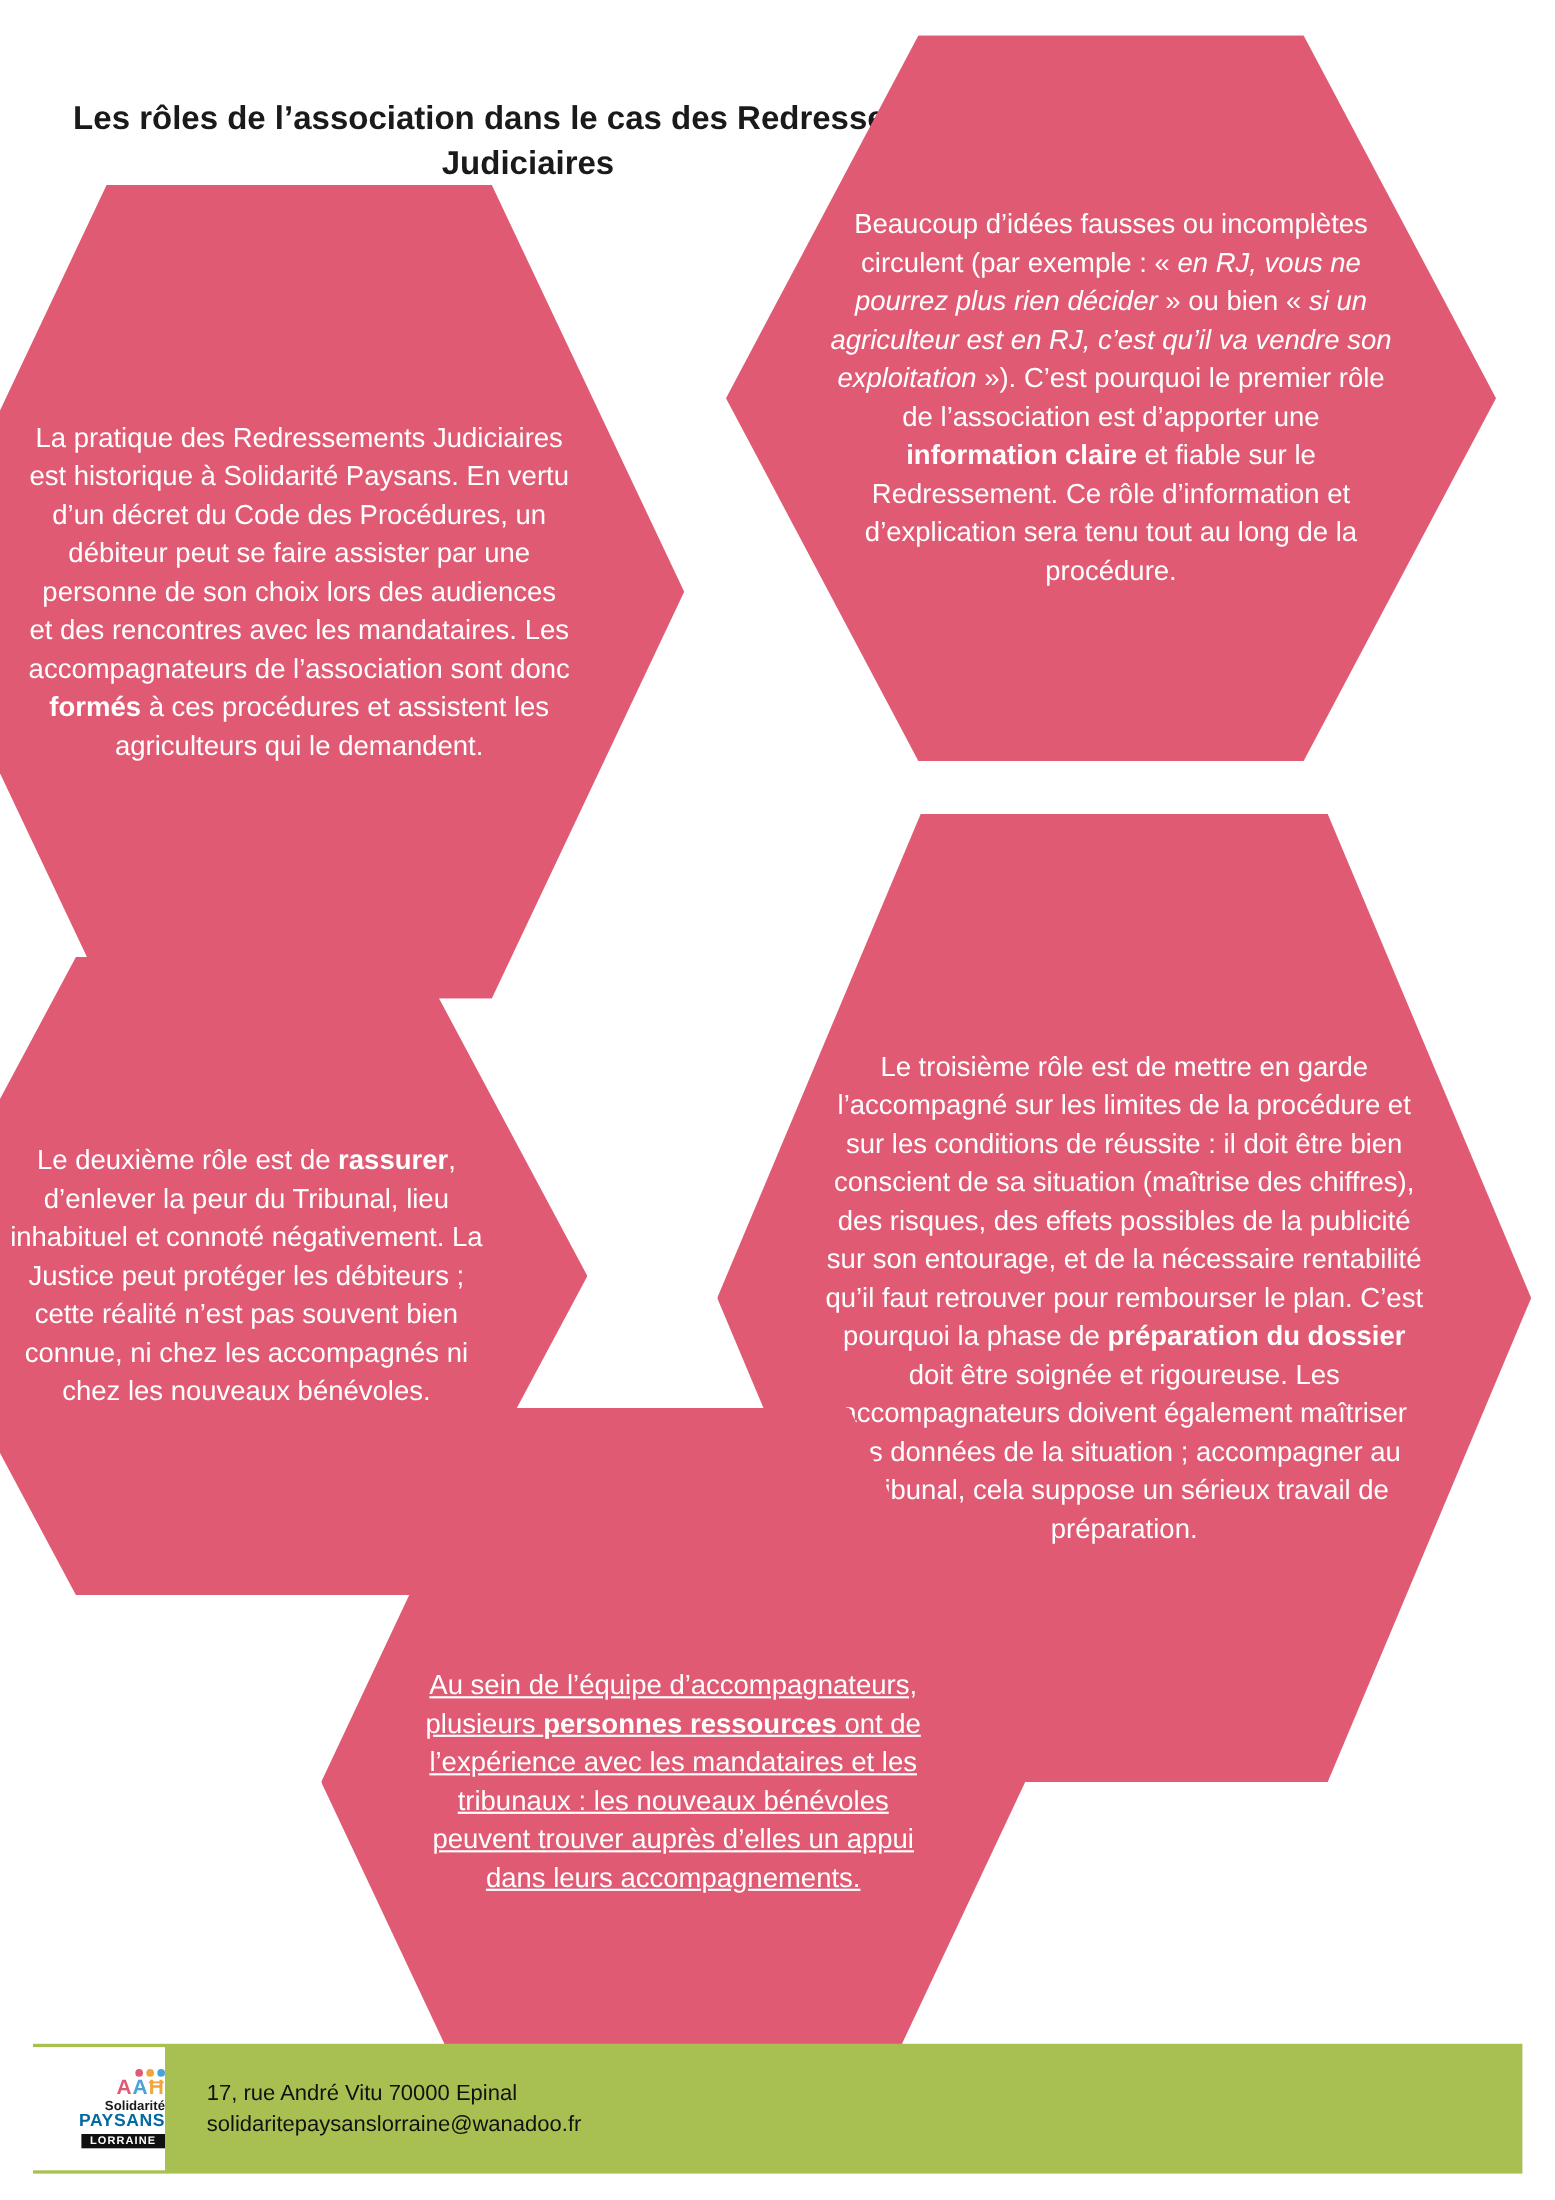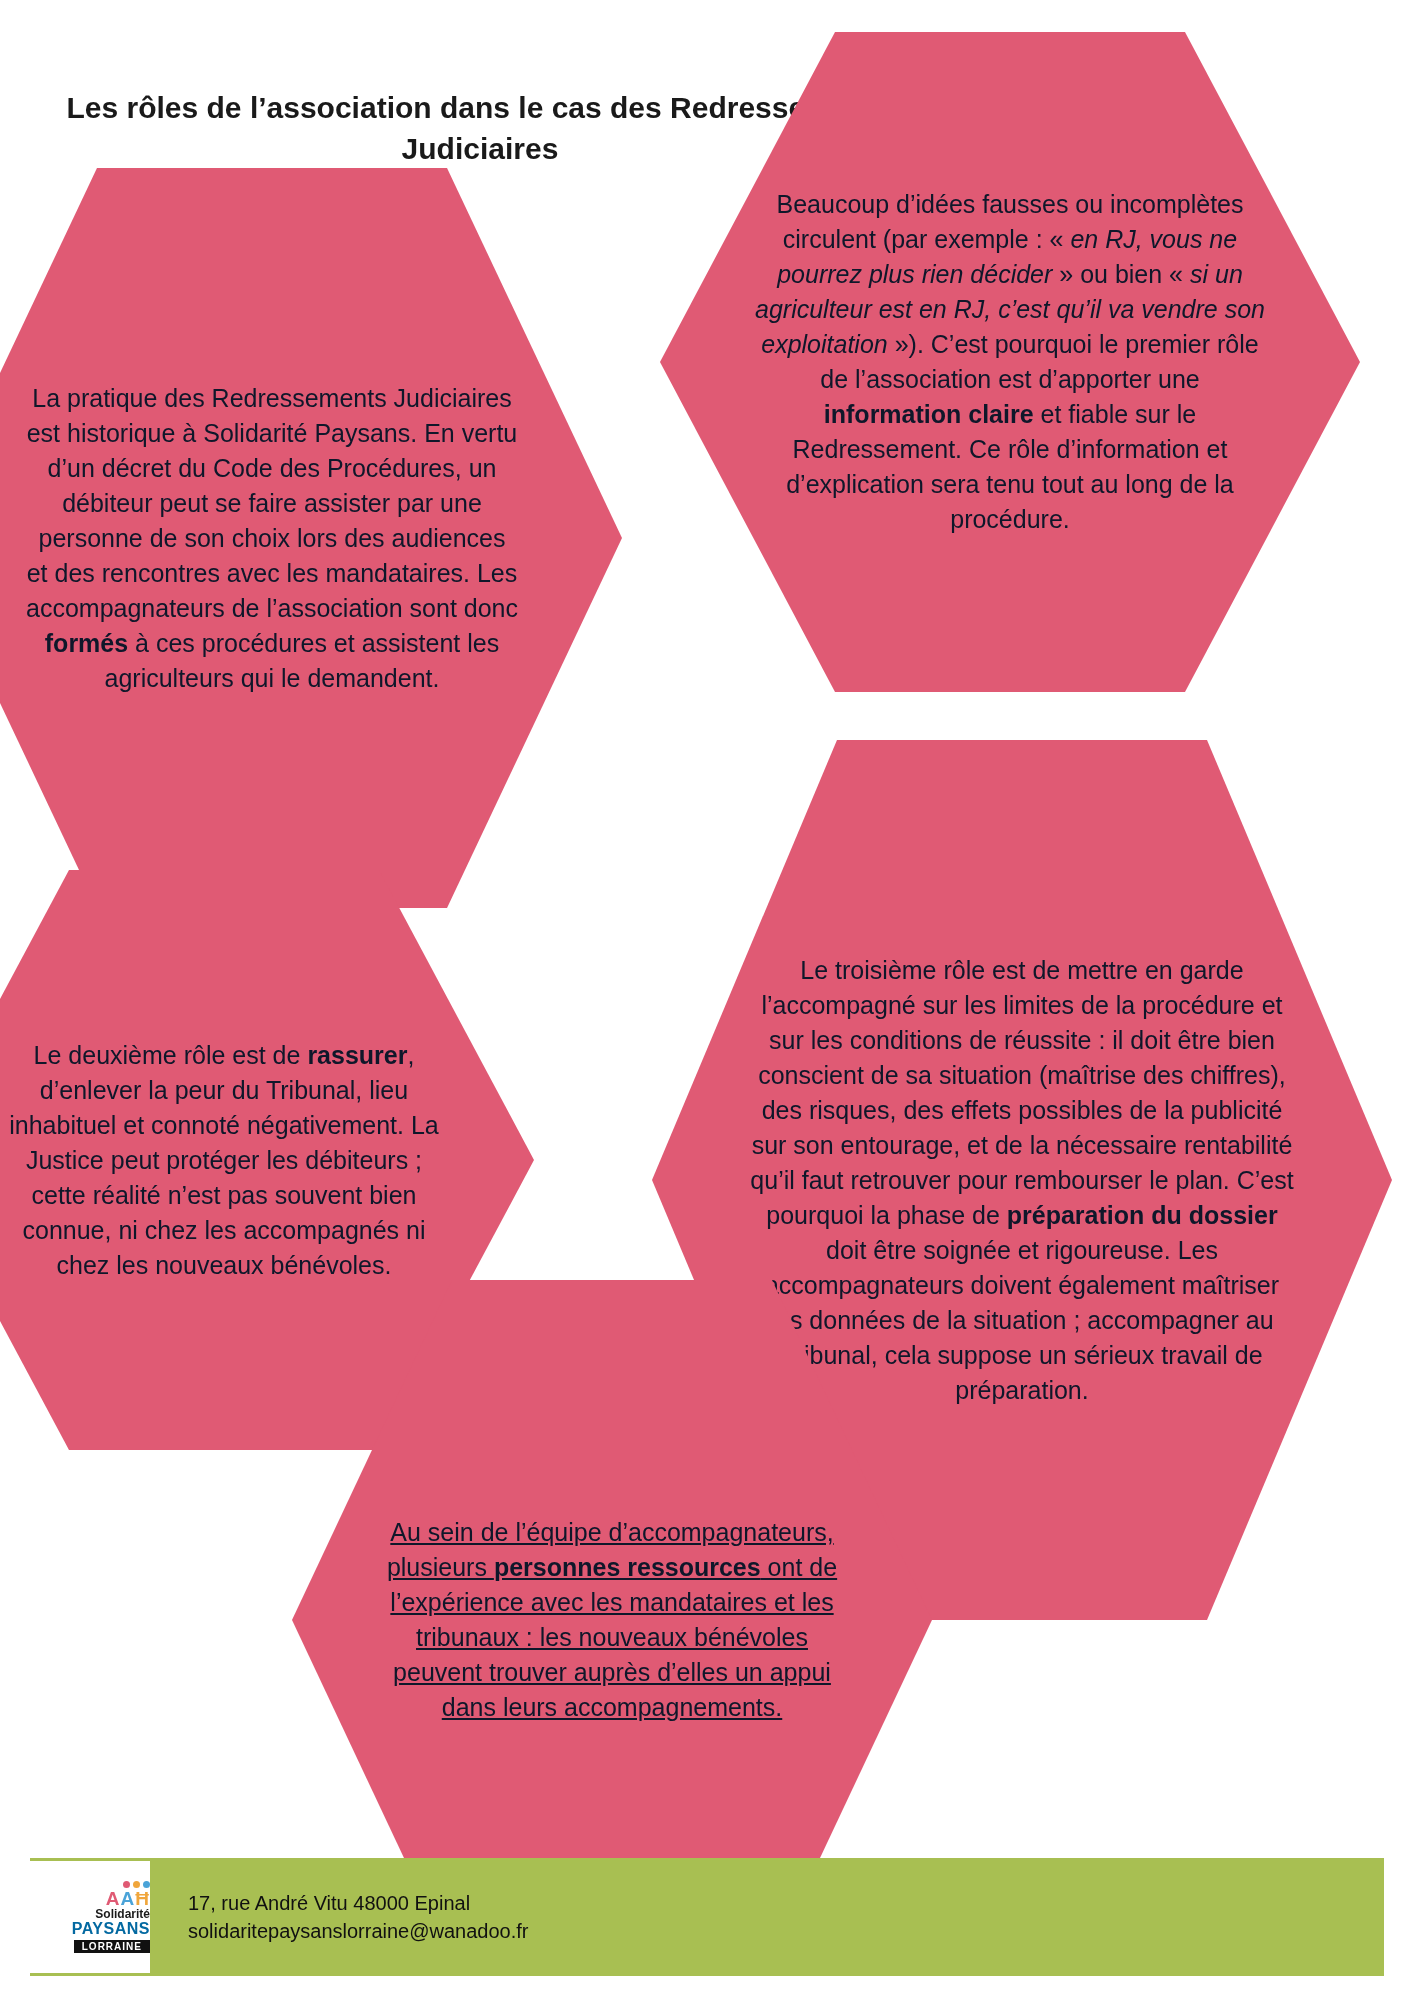--- a/index.html
+++ b/index.html
@@ -31,21 +31,21 @@
     color: #1a1a1a;
     line-height: 1.36;
     text-align: center;
     white-space: pre-line;
   }
 
   
   .hex {
     position: absolute;
     background: #e05a74;
-    color: #0f172a;
+    color: #ffffff;
     -webkit-clip-path: polygon(25% 0%, 75% 0%, 100% 50%, 75% 100%, 25% 100%, 0% 50%);
     clip-path: polygon(25% 0%, 75% 0%, 100% 50%, 75% 100%, 25% 100%, 0% 50%);
     display: flex;
     align-items: center;
     justify-content: center;
     box-sizing: border-box;
   }
   .hex .txt {
     text-align: center;
     line-height: 1.4;
@@ -211,18 +211,18 @@
       </div>
       <div class="logo-figs">
         <span style="color:#e05a74">A</span><span style="color:#4aa3d8">A</span><span style="color:#f0a63c">Ħ</span>
       </div>
       <div class="logo-name">Solidarité</div>
       <div class="logo-sub">PAYSANS</div>
       <div class="logo-region">LORRAINE</div>
     </div>
 
     <div class="footer-right">
-      <div>17, rue André Vitu 48000 Epinal</div>
+      <div>17, rue André Vitu 70000 Epinal</div>
       <div>solidaritepaysanslorraine@wanadoo.fr</div>
     </div>
   </div>
 
 </div>
 
 </body></html>

